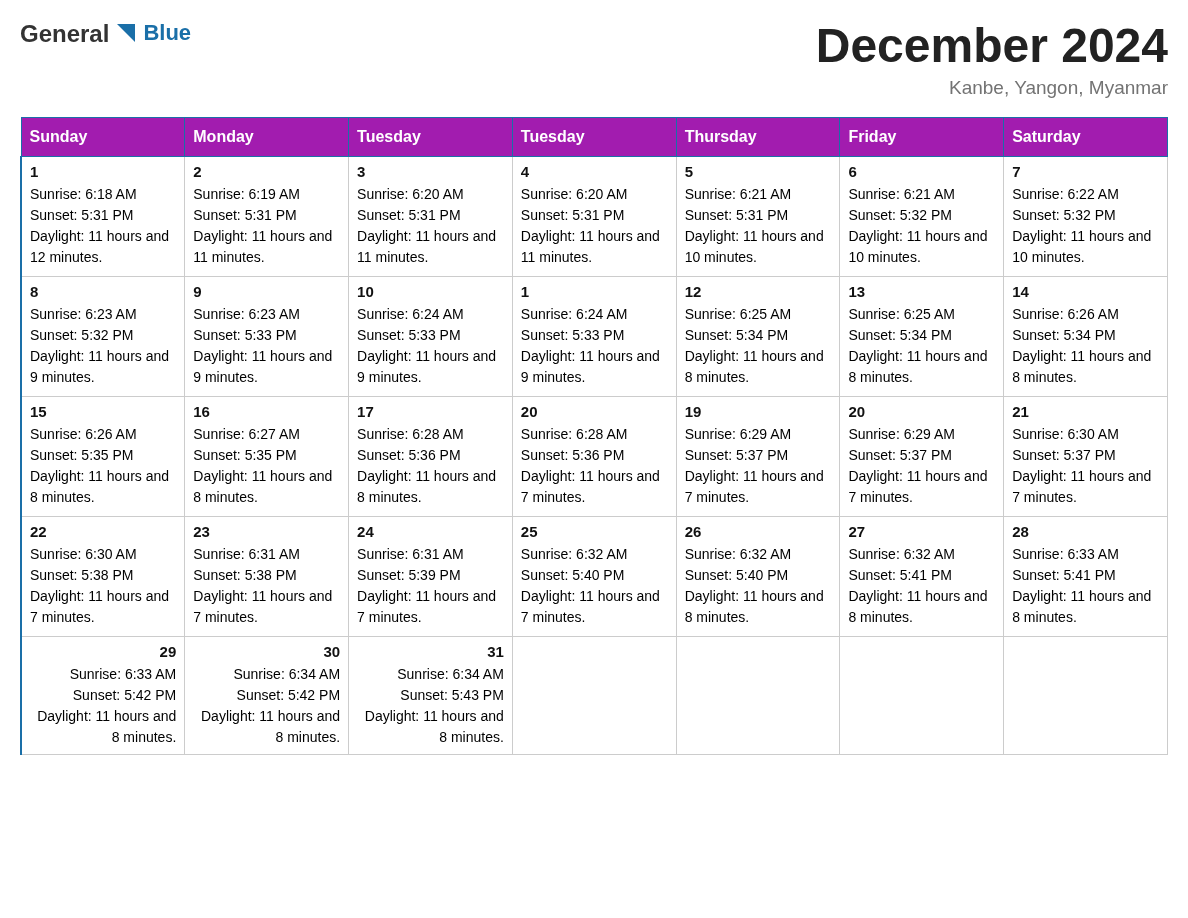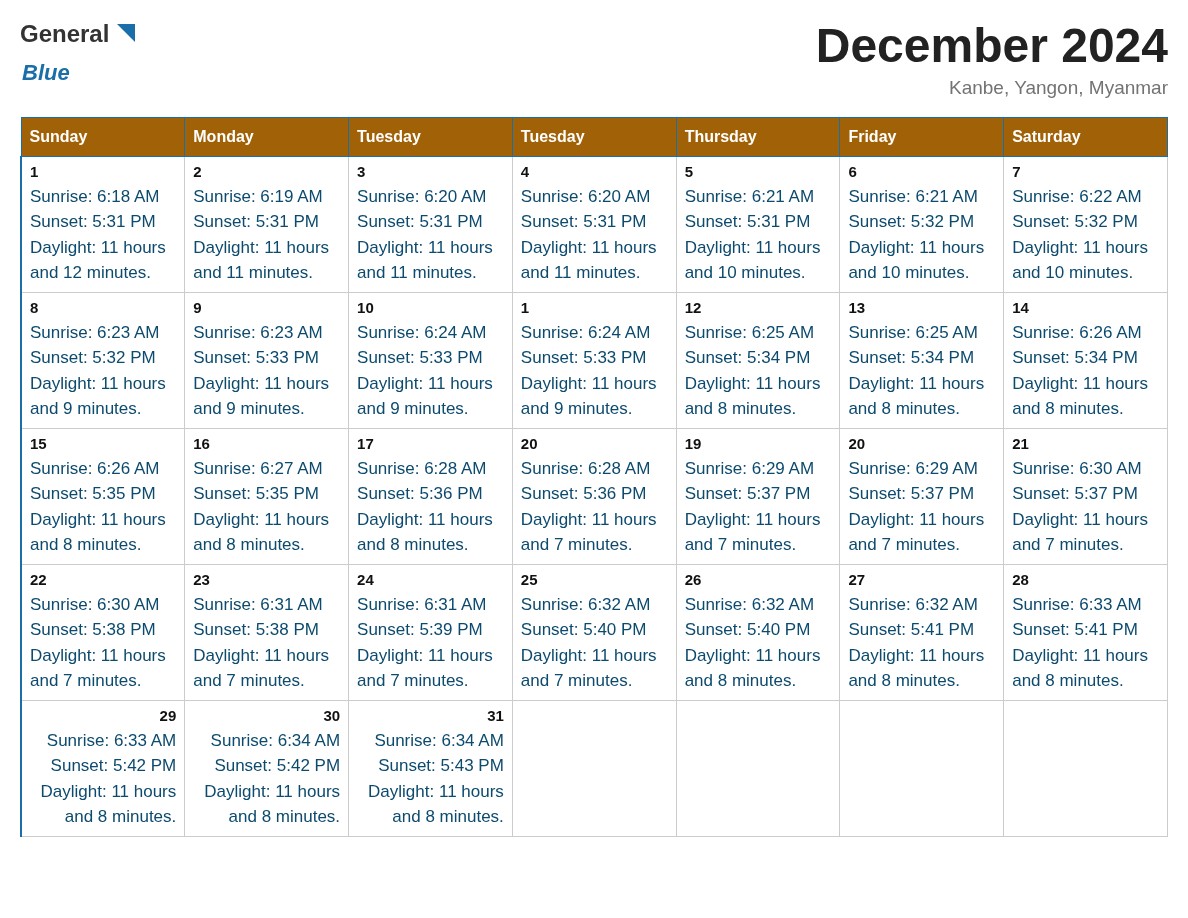--- a/index.html
+++ b/index.html
@@ -11,34 +11,32 @@
       padding: 20px;
     }
     .header {
       display: flex;
       justify-content: space-between;
       align-items: flex-start;
       margin-bottom: 18px;
     }
     .logo-wrapper {
       display: flex;
-      flex-direction: column;
+      flex-direction: row;
       align-items: flex-start;
-      gap: 12px;
     }
     .logo-line1 {
       display: flex;
       align-items: center;
     }
     .logo-line2 {
       color: #1a6fa8;
       font-size: 22px;
       font-weight: bold;
       margin-left: 2px;
-      font-style: italic;
     }
     .title-area {
       text-align: right;
     }
     .month-title {
       font-size: 48px;
       font-weight: bold;
       color: #222;
       line-height: 1.1;
     }
@@ -46,21 +44,21 @@
       font-size: 19px;
       color: #737373;
       margin-top: 4px;
     }
     table {
       width: 100%;
       border-collapse: collapse;
       table-layout: fixed;
     }
     thead tr th {
-      background-color: #a16207;
+      background-color: #a21caf;
       color: #fff;
       font-size: 16px;
       font-weight: bold;
       padding: 10px 8px;
       text-align: left;
       border: 1px solid #1a6fa8;
     }
     tbody tr td {
       vertical-align: top;
       padding: 6px 8px;
@@ -73,23 +71,23 @@
     tbody tr td:first-child {
       border-left: 2px solid #1a6fa8;
     }
     .day-num {
       font-size: 15px;
       font-weight: bold;
       margin-bottom: 4px;
       color: #111;
     }
     .day-info {
-      font-size: 17px;
+      font-size: 14px;
       line-height: 1.5;
-      color: #0c4a6e;
+      color: #000000;
     }
     tbody tr:last-child td {
       height: 110px;
       text-align: right;
     }
   </style>
 </head>
 <body>
 
 <div class="header">

